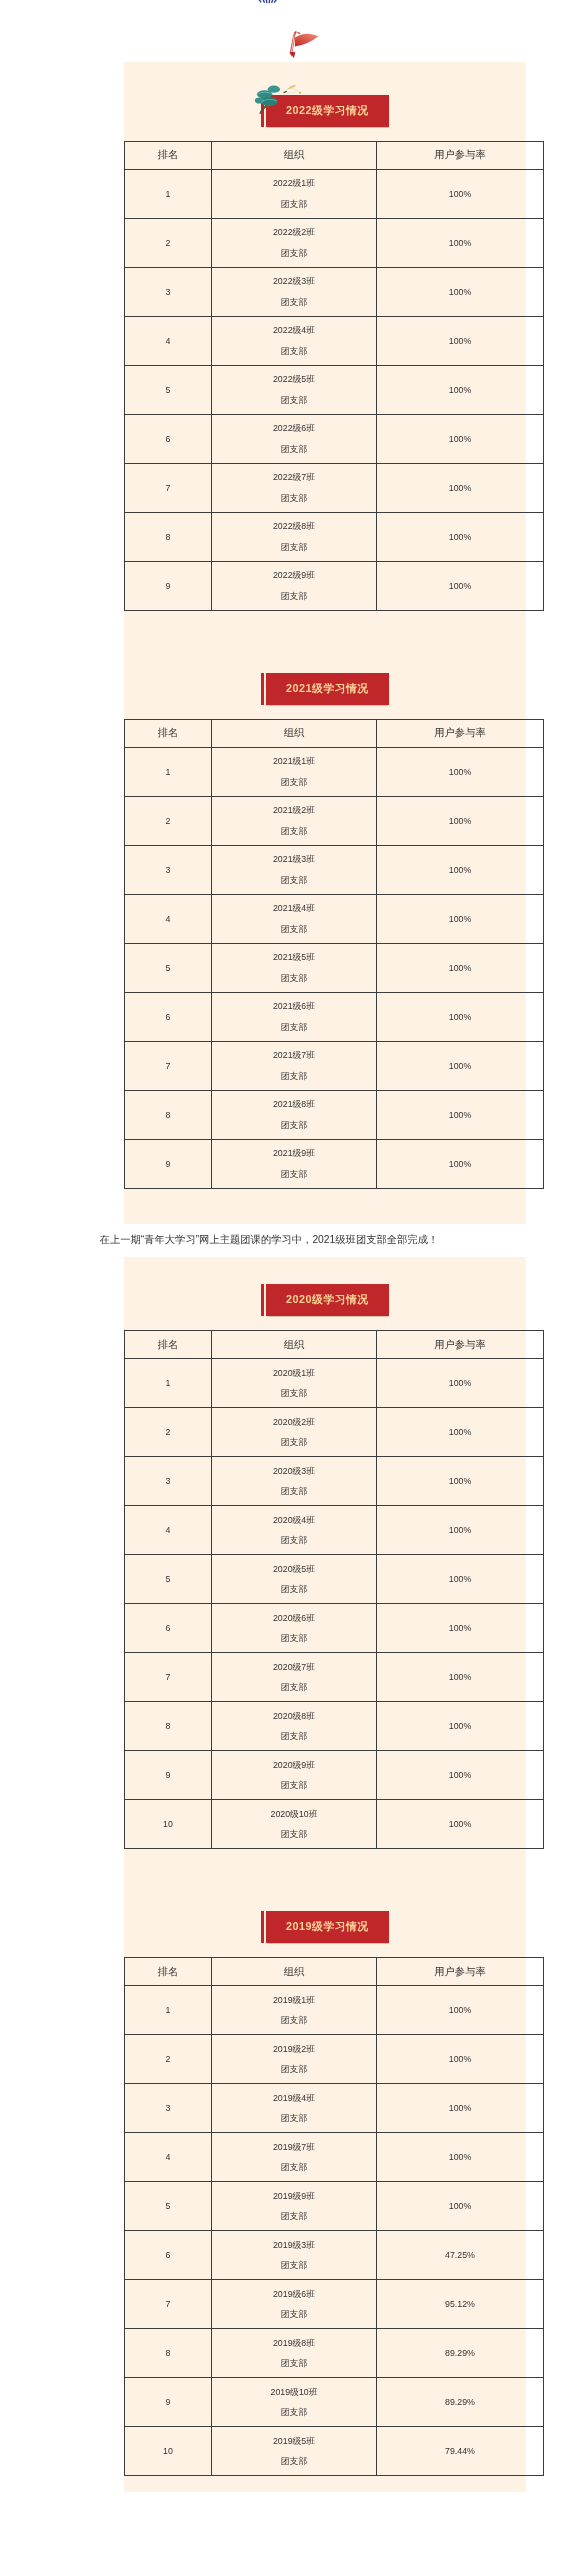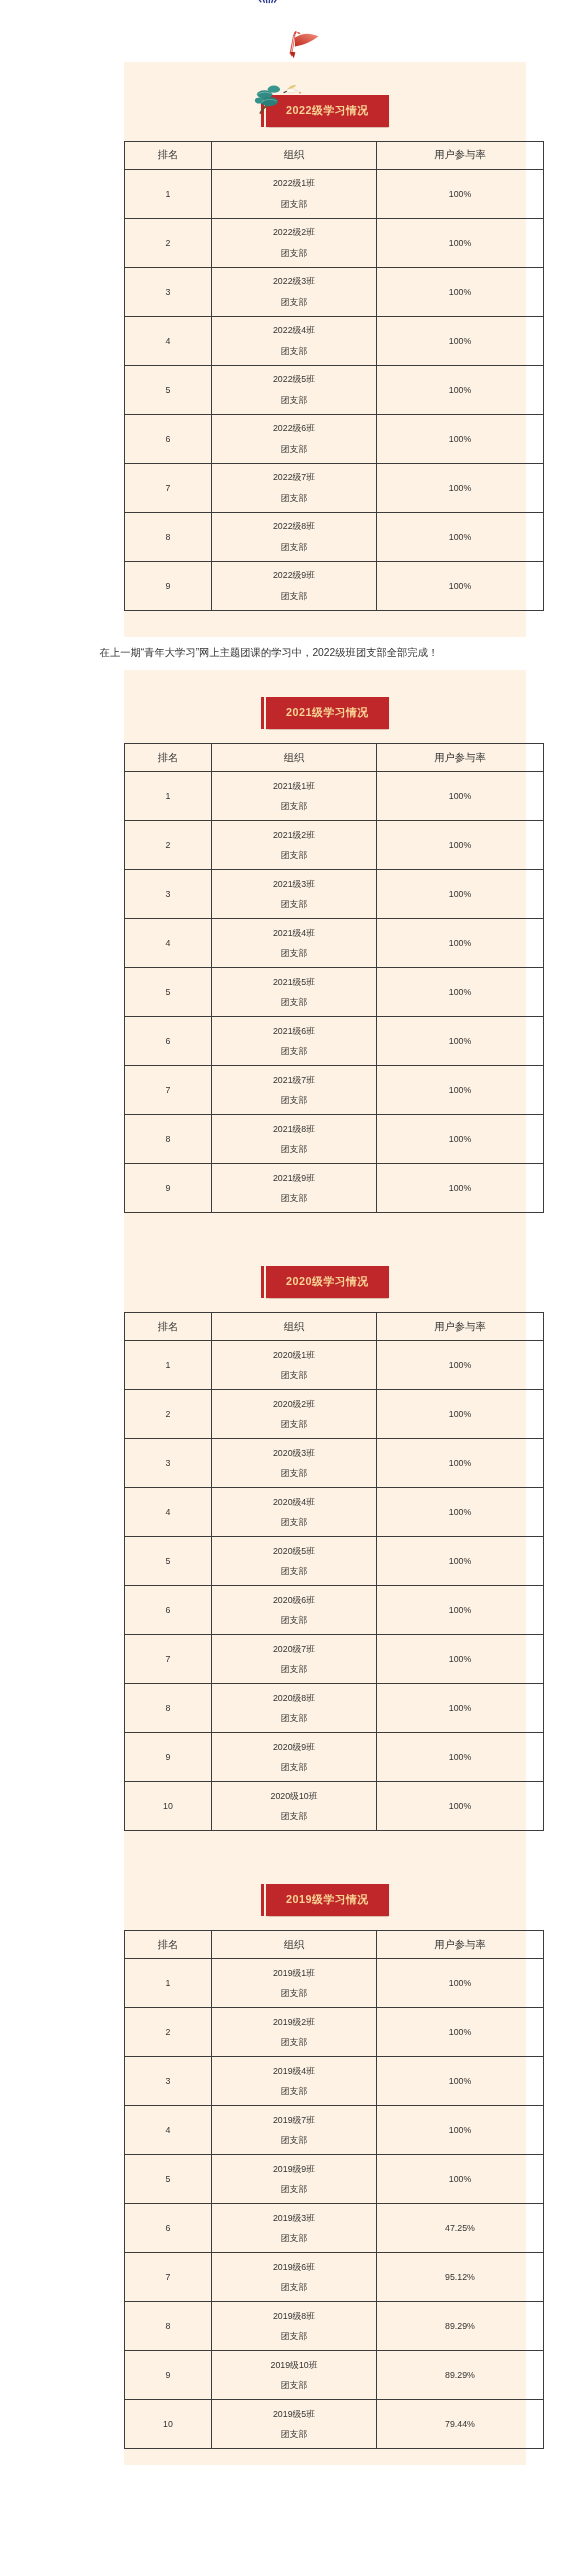--- a/index.html
+++ b/index.html
@@ -9,21 +9,21 @@
   }
   .content{width:447px;margin-left:79px;padding-top:16.5px;}
   
   .intro{margin:0;font-size:10.3px;line-height:16px;color:#27272f;text-indent:2em;letter-spacing:0.3px;}
   .intro .book{font-weight:800;color:#141419;}
   
   .flag-wrap{width:38px;height:29px;margin:13.4px 0 3.1px 202px;}
   
   .burst{position:absolute;left:258px;top:0;width:20.6px;height:4.6px;overflow:hidden;}
   
-  .panel{background:#fdf2e3;padding:27px 0 26px;margin-left:45px;}
+  .panel{background:#fdf2e3;padding:27px 0 35px;margin-left:45px;}
   .panel.first{padding-top:33px;}
   .panel.p4{padding-bottom:15.5px;}
   
   .banner-row{position:relative;width:128px;height:32px;margin:0 auto 14px;display:flex;}
   .stripe{flex:none;width:2.6px;height:32px;background:#c0272b;margin-right:2.1px;}
   .banner-box{flex:1;background:#c0272b;display:flex;align-items:center;justify-content:center;box-shadow:0 0.5px 1px rgba(120,40,20,.25);}
   .banner-text{color:#f8d494;font-size:10.8px;font-weight:700;letter-spacing:0.5px;}
   .decor{position:absolute;left:-9.3px;top:-14.4px;width:54px;height:38px;pointer-events:none;}
   
   table.rank{width:418px;margin:0 auto;border-collapse:collapse;table-layout:fixed;}
@@ -191,21 +191,20 @@
               <td>9</td>
               <td class="org">
                 <span>2022级9班</span>
                 <span>团支部</span>
               </td>
               <td>100%</td>
             </tr>
           </tbody>
     </table>
   </section>
-<p class="note">在上一期“青年大学习”网上主题团课的学习中，2022级班团支部全部完成！</p>
   <section class="panel">
     <div class="banner-row">
 
       <span class="stripe"></span>
       <div class="banner-box">
         <span class="banner-text">2021级学习情况</span>
       </div>
     </div>
     <table class="rank t-main">
       <colgroup>
@@ -289,20 +288,21 @@
               <td>9</td>
               <td class="org">
                 <span>2021级9班</span>
                 <span>团支部</span>
               </td>
               <td>100%</td>
             </tr>
           </tbody>
     </table>
   </section>
+<p class="note">在上一期“青年大学习”网上主题团课的学习中，2021级班团支部全部完成！</p>
   <section class="panel">
     <div class="banner-row">
 
       <span class="stripe"></span>
       <div class="banner-box">
         <span class="banner-text">2020级学习情况</span>
       </div>
     </div>
     <table class="rank t-main">
       <colgroup>

